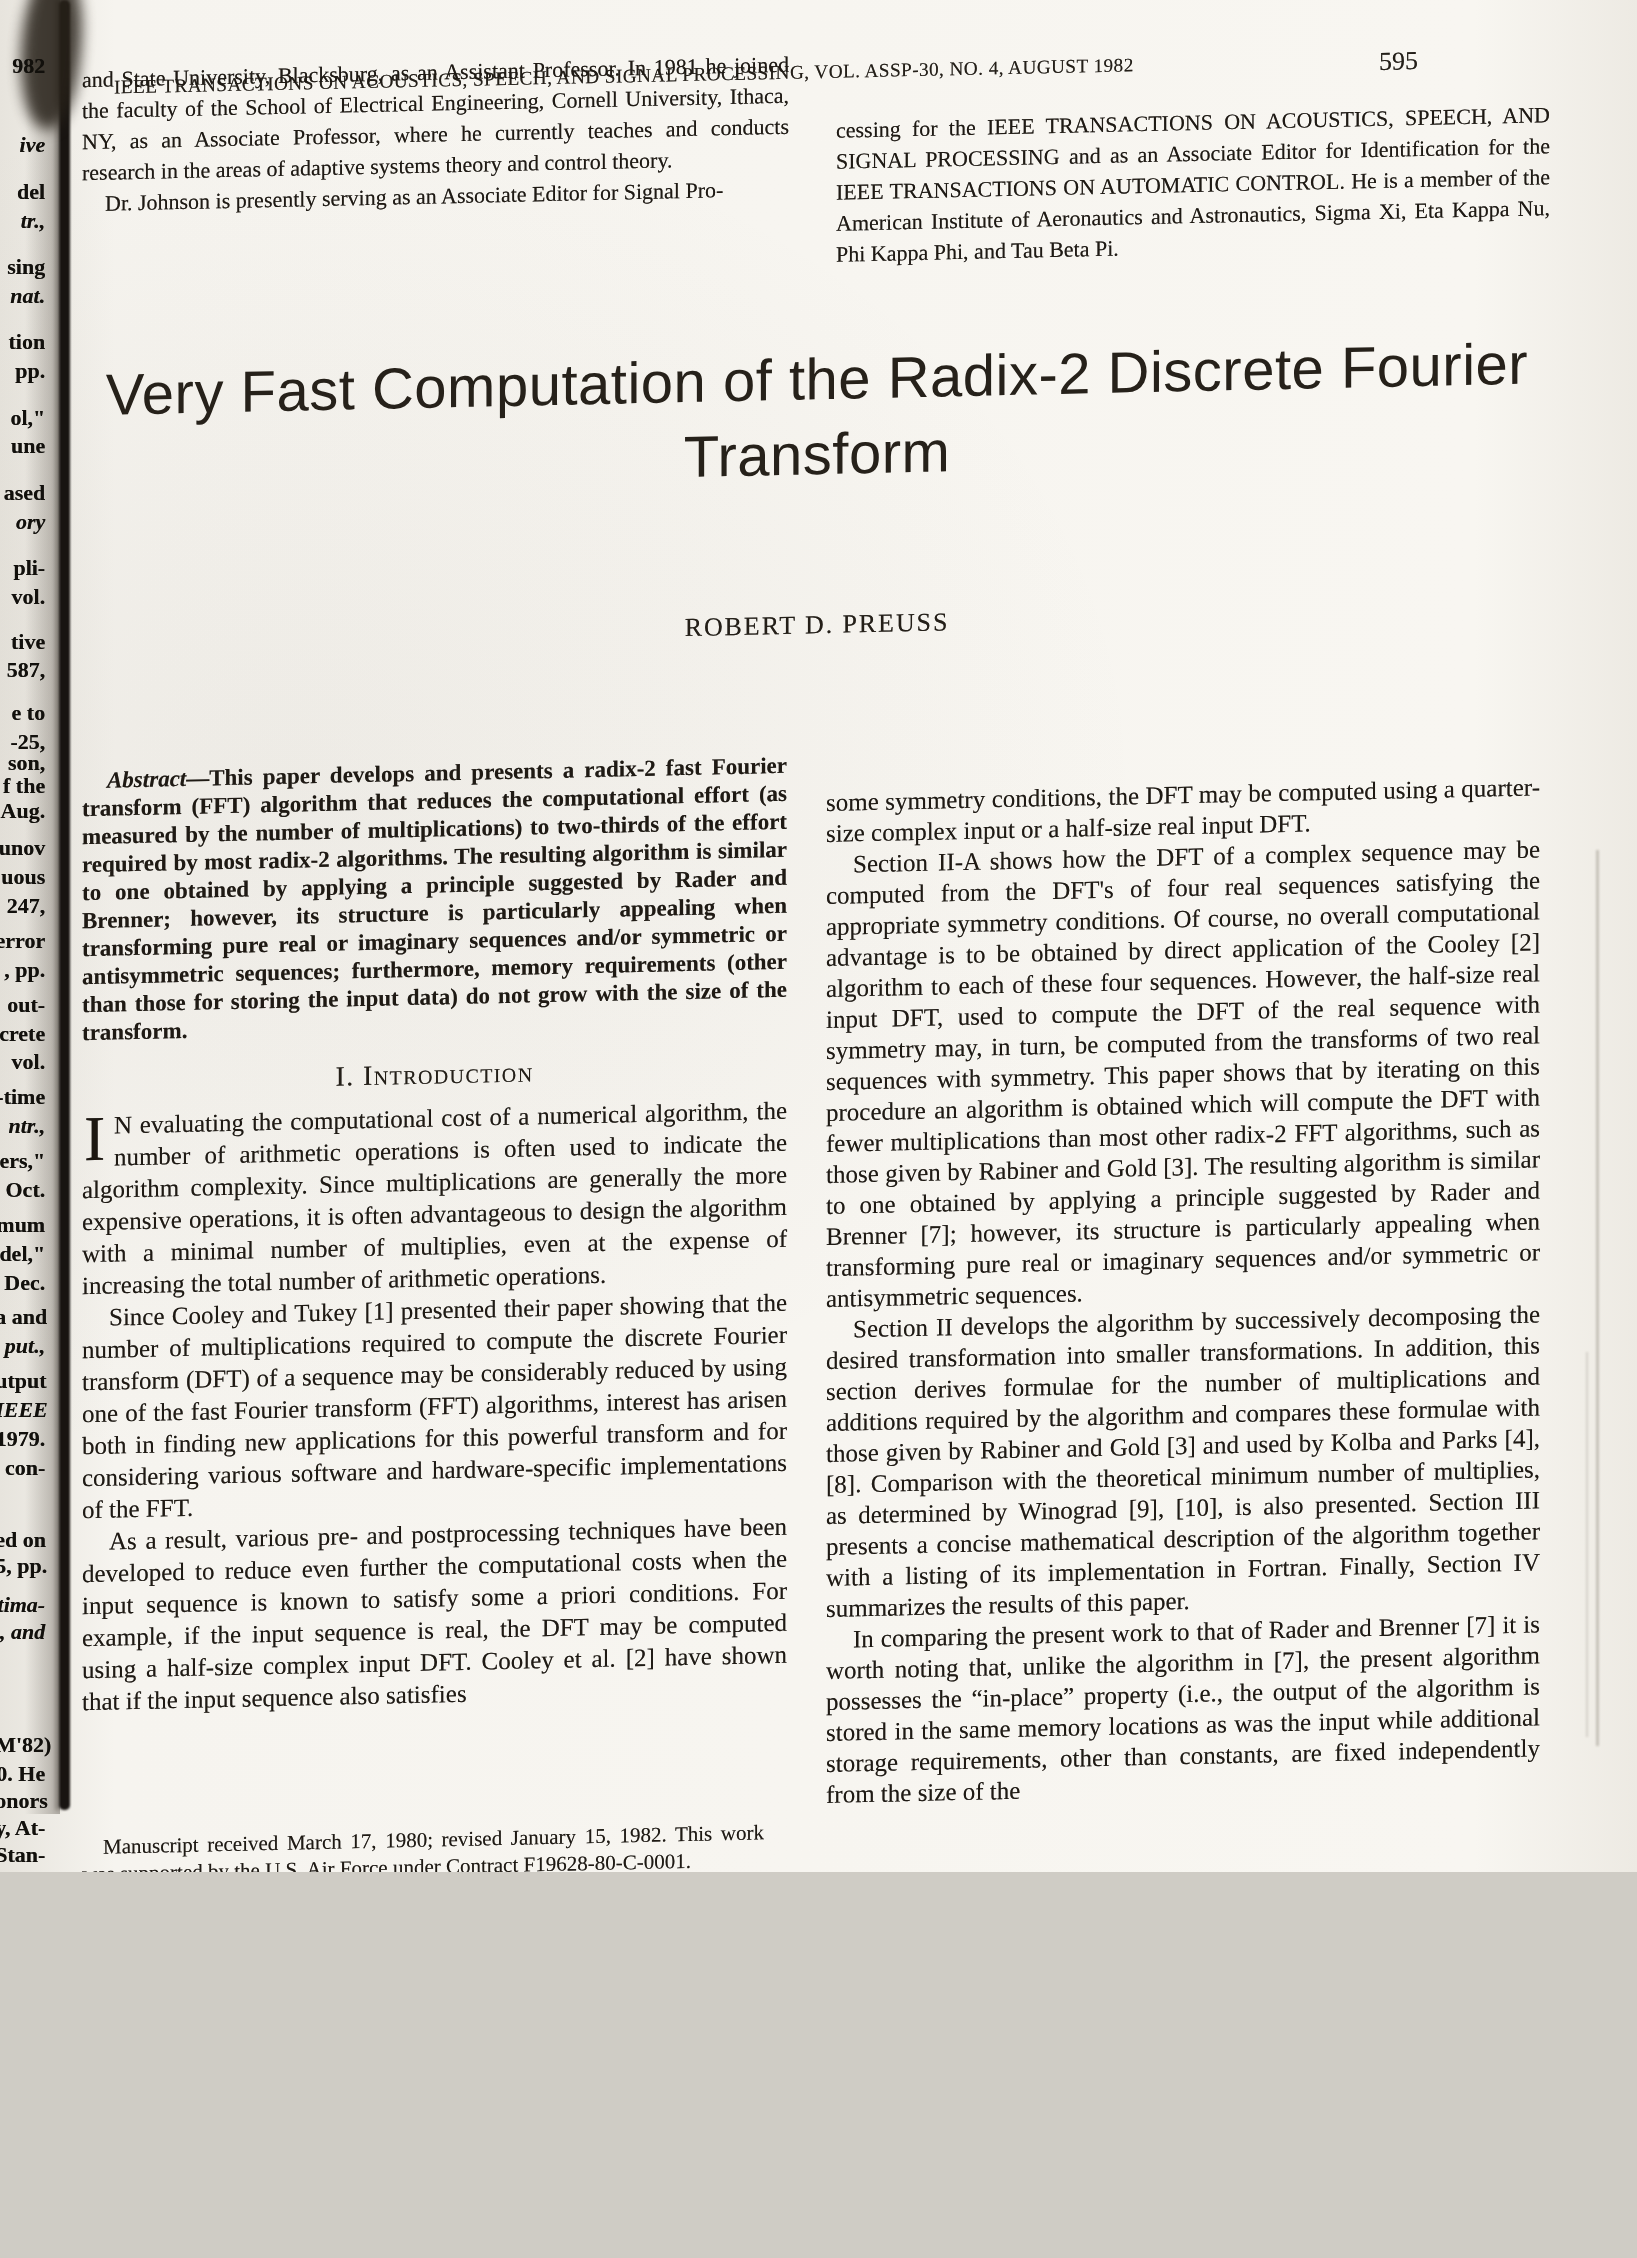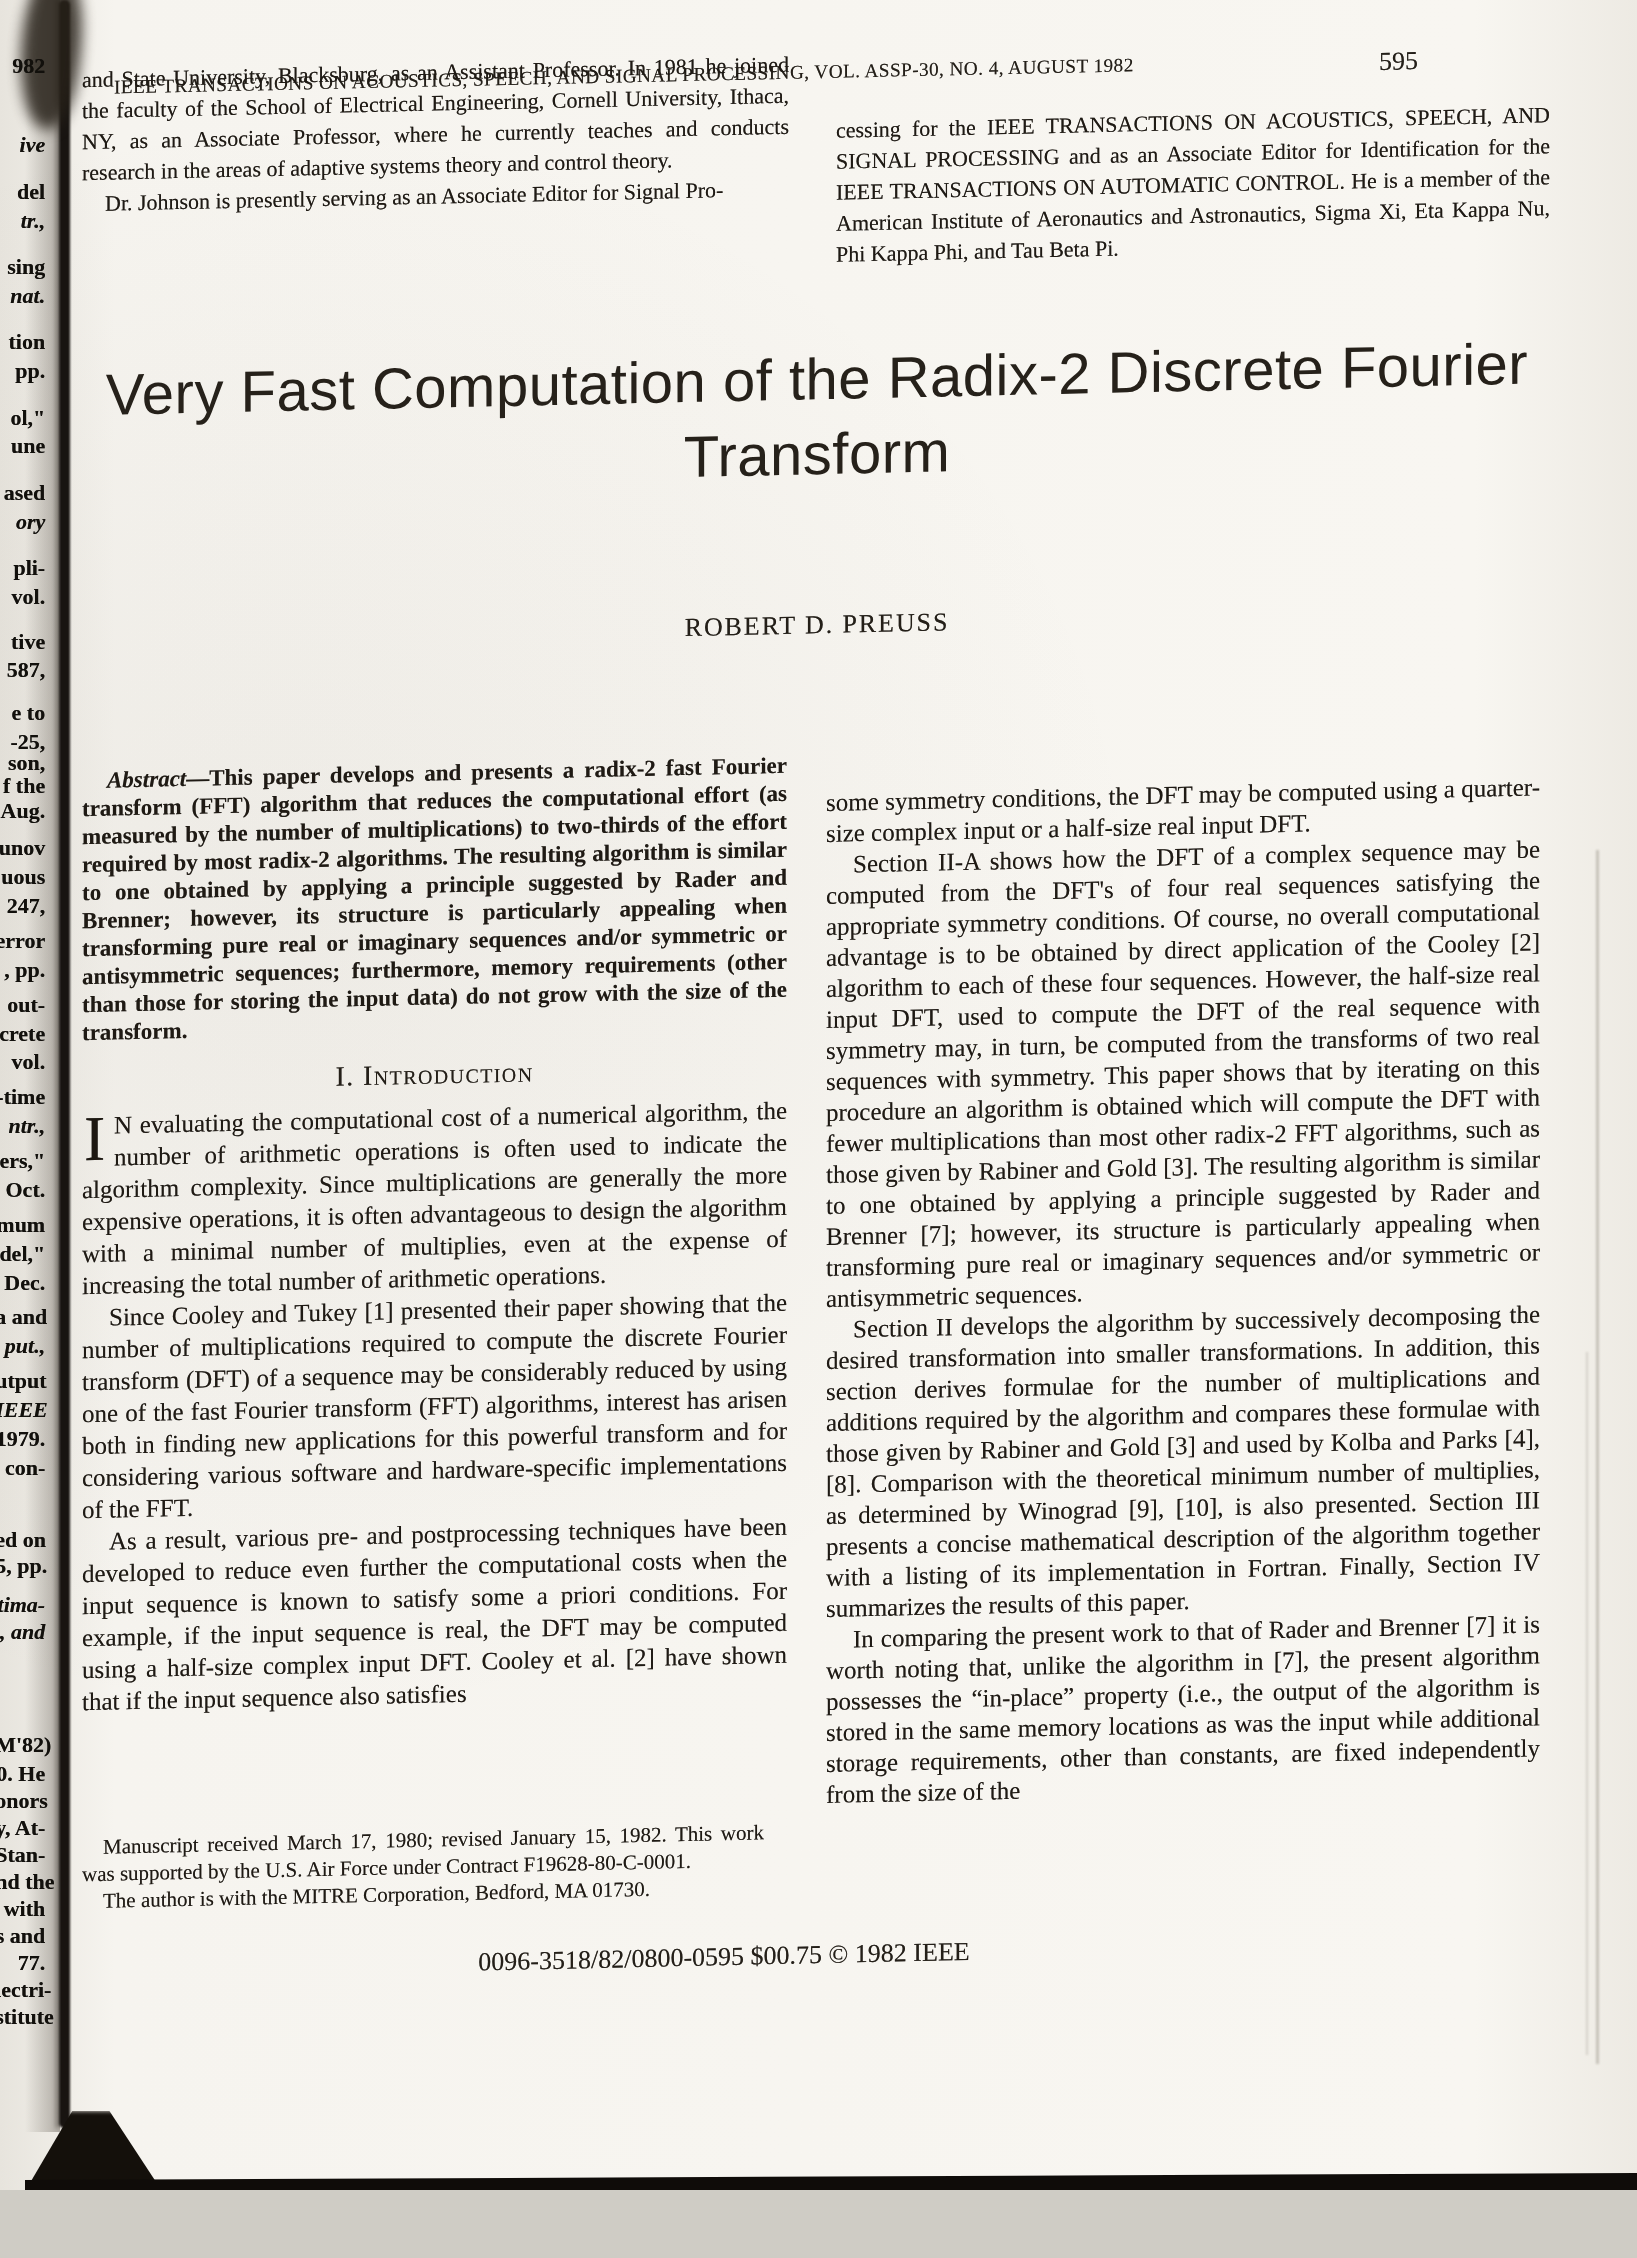--- a/index.html
+++ b/index.html
@@ -1,17 +1,17 @@
 <!DOCTYPE html>
 <html><head>
 <meta charset="utf-8">
 <style>
   html,body{margin:0;padding:0;background:#cfccc5;}
   .screenshot{
-    position:relative;width:1638px;height:2190px;overflow:hidden;
+    position:relative;width:1638px;height:1872px;overflow:hidden;
     background:
       radial-gradient(ellipse at 18% 42%, rgba(120,110,95,0.07), transparent 45%),
       linear-gradient(90deg,#e7e4dd 0,#f6f4ef 7%,#f8f6f1 90%,#edeae3 100%),
       #f6f4ef;
     font-family:"Liberation Serif","DejaVu Serif",serif;
     color:#1f1a14;
   }
   
   .gutter-shade{position:absolute;left:25px;top:0;bottom:58px;width:35px;
     background:linear-gradient(90deg,rgba(70,62,52,0) 0%,rgba(70,62,52,0.38) 100%);}

